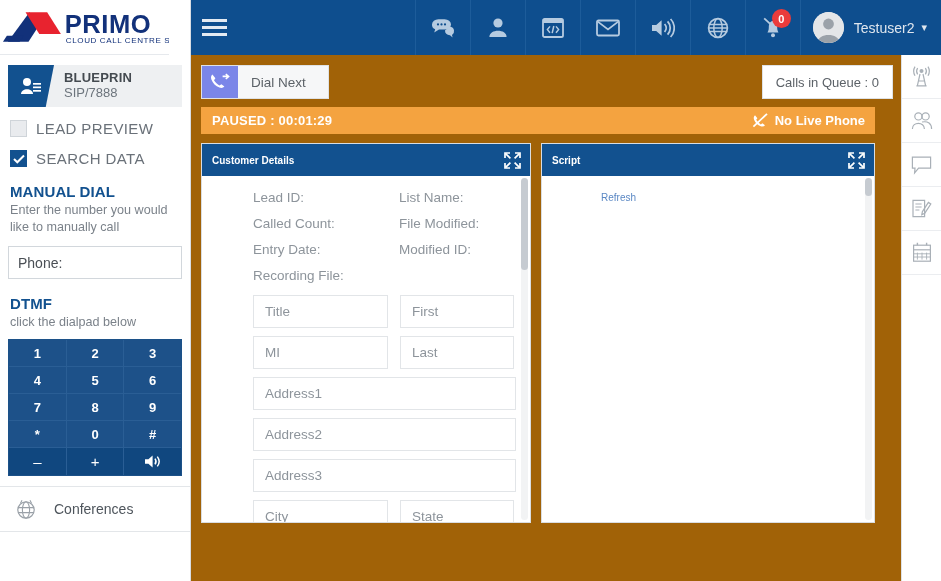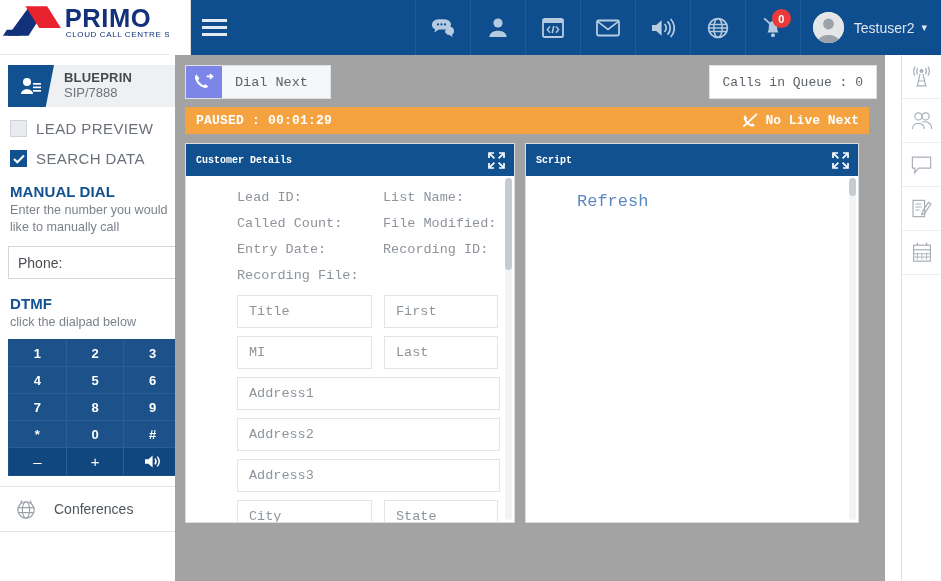--- a/index.html
+++ b/index.html
@@ -13,21 +13,21 @@
 
   
   .left-sidebar {
     position: absolute; left: 0; top: 0;
     width: 191px; height: 581px;
     background: #ffffff;
     border-right: 1px solid #d8dde3;
   }
   .logo-wrap {
     height: 55px; width: 169px;
-    display: flex; align-items: flex-start; justify-content: center;
+    display: flex; align-items: center; justify-content: center;
     background: #ffffff;
     border-bottom: 1px solid #e6e9ed;
   }
   .logo-svg { display: block; }
 
   .agent-badge {
     margin: 10px 8px 0 8px;
     height: 42px;
     background: #eef0f2;
     display: flex; align-items: center;
@@ -158,24 +158,23 @@
     background: #ffffff;
     border-left: 1px solid #dde1e6;
   }
   .rs-item {
     height: 44px; display: flex; align-items: center; justify-content: center;
     border-bottom: 1px solid #ebedf0; cursor: pointer;
   }
 
   
   .main {
-    position: absolute; left: 175px; top: 55px;
+    position: absolute; left: 191px; top: 55px;
     width: 710px; height: 526px;
-    background: #a3a3a3;
-    font-family: Liberation Mono, monospace;
+    background: #a16207;
   }
   .main-top { display: flex; align-items: center; padding: 10px 8px 0 10px; }
   .dialnext {
     display: flex; height: 34px; border: 1px solid #dfe2e5;
     background: #f6f7f8; cursor: pointer;
   }
   .dialnext-ico {
     width: 36px; background: #7b86e8;
     display: flex; align-items: center; justify-content: center;
   }
@@ -185,21 +184,21 @@
   }
   .queue-box {
     margin-left: auto;
     border: 1px solid #dfe2e5; background: #fff;
     font-size: 13px; color: #5c6268;
     padding: 8px 13px; height: 34px;
     display: flex; align-items: center;
   }
 
   .status-bar {
-    margin: 8px 16px 0 10px;
+    margin: 8px 26px 0 10px;
     height: 27px; background: #f4a340;
     display: flex; align-items: center;
     padding: 0 10px 0 11px;
   }
   .status-left { color: #fff; font-size: 13px; font-weight: bold; letter-spacing: .2px; }
   .status-right {
     margin-left: auto; color: #fff; font-size: 13px; font-weight: bold;
     display: flex; align-items: center;
   }
   .status-right .ico { margin-right: 6px; display: flex; }
@@ -248,22 +247,22 @@
     background: #f2f3f4; border-radius: 4px;
   }
   .scrollthumb {
     position: absolute; top: 0; left: 0;
     width: 7px; height: 92px;
     background: #c6cbd1; border-radius: 4px;
   }
   .scrollthumb.short { height: 18px; }
 
   .script-link {
-    margin: 16px 0 0 20px;
-    font-size: 17px; color: #5b88c4; cursor: pointer;
+    margin: 16px 0 0 28px;
+    font-size: 10px; color: #5b88c4; cursor: pointer;
   }
 </style>
 </head>
 <body>
 
 <div class="app">
 
   <div class="left-sidebar">
 
     <div class="logo-wrap">
@@ -472,21 +471,21 @@
 
     <div class="status-bar">
       <div class="status-left">PAUSED : 00:01:29</div>
       <div class="status-right">
         <span class="ico">
           <svg width="17" height="15" viewBox="0 0 17 15">
             <path d="M3 2.2 C1.8 3.2 1.4 4.6 2 6.4 C3 9.4 5.8 12.2 8.8 13.2 C10.6 13.8 12 13.4 13 12.2 L10.4 10.2 L8.8 11.4 C7.4 10.6 5 8.2 4.2 6.8 L5.4 5.2 Z" fill="#fff"></path>
             <path d="M1.4 13.6 L15 0.8" stroke="#fff" stroke-width="1.8"></path>
           </svg>
         </span>
-        <span>No Live Next</span>
+        <span>No Live Phone</span>
       </div>
     </div>
 
     <div class="panels">
 
       <div class="panel panel-cust">
         <div class="panel-head">
           <div class="panel-title">Customer Details</div>
           <div class="expand-btn">
             <svg width="17" height="17" viewBox="0 0 17 17">
@@ -496,21 +495,21 @@
           </div>
         </div>
         <div class="panel-body">
           <div class="panel-inner">
             <div class="kv-grid">
               <div class="kv">Lead ID:</div>
               <div class="kv">List Name:</div>
               <div class="kv">Called Count:</div>
               <div class="kv">File Modified:</div>
               <div class="kv">Entry Date:</div>
-              <div class="kv">Recording ID:</div>
+              <div class="kv">Modified ID:</div>
               <div class="kv">Recording File:</div>
               <div class="kv"></div>
             </div>
 
             <div class="fld-row">
               <div class="fld sm">Title</div>
               <div class="fld md">First</div>
             </div>
             <div class="fld-row">
               <div class="fld sm">MI</div>

